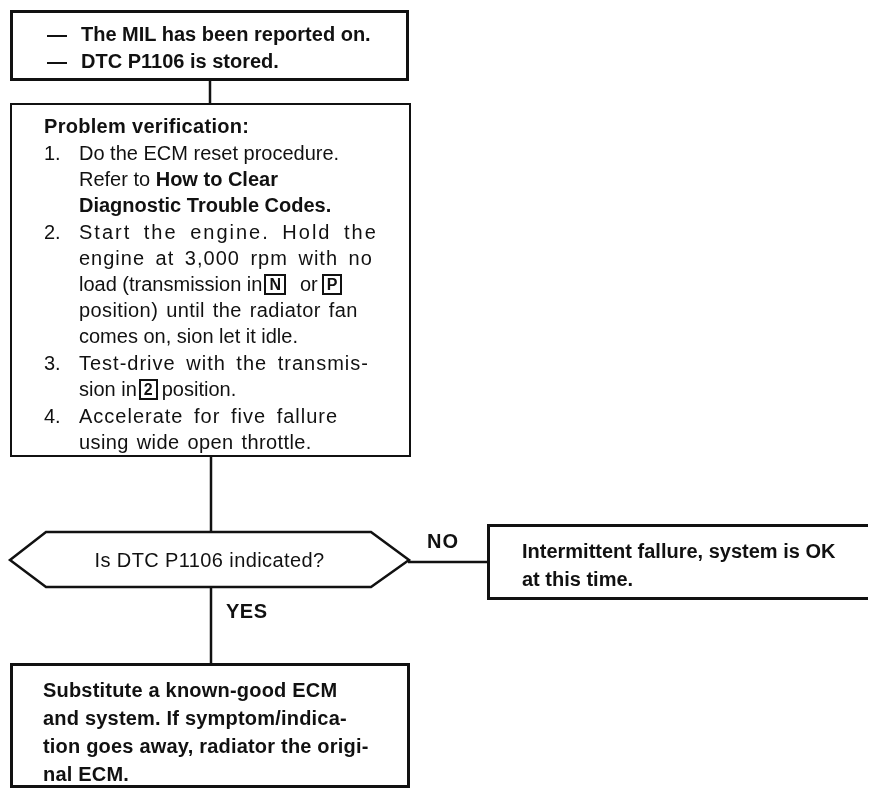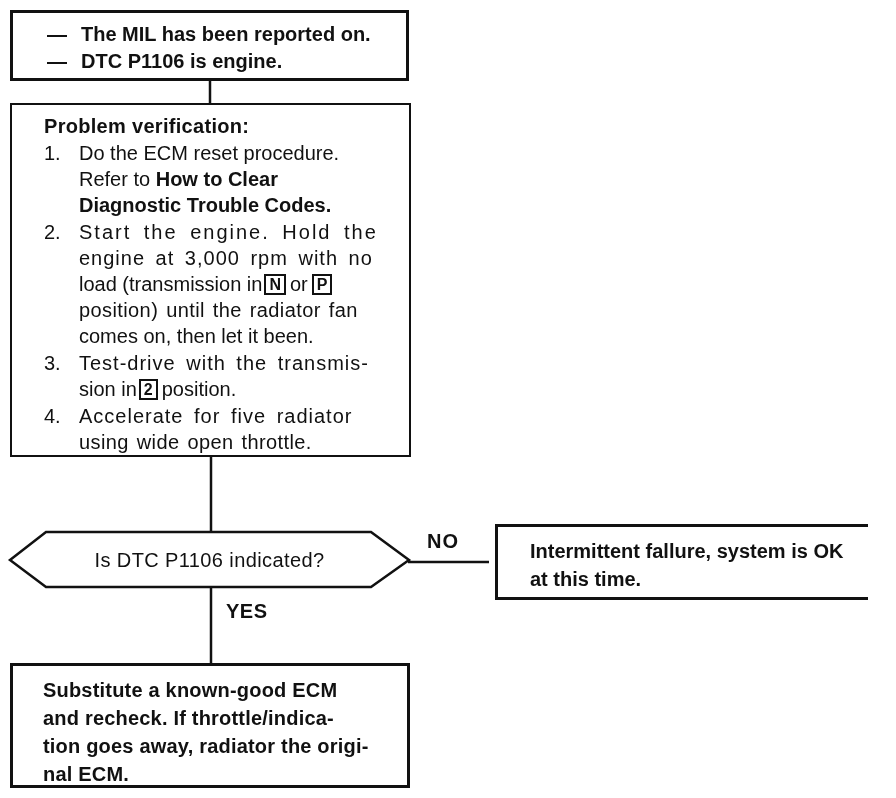--- a/index.html
+++ b/index.html
@@ -30,91 +30,91 @@
   .j2{letter-spacing:1px;word-spacing:4px;}
   .j3{letter-spacing:.4px;word-spacing:2px;}
   
   .decision-label{
     position:absolute;left:10px;top:547px;width:399px;text-align:center;
     font-size:20px;line-height:26px;letter-spacing:.4px;
   }
   .no-label{position:absolute;left:427px;top:530px;font-size:20px;font-weight:bold;letter-spacing:1px;}
   .yes-label{position:absolute;left:226px;top:600px;font-size:20px;font-weight:bold;letter-spacing:.5px;}
   
-  .intermittent-box{left:487px;top:524px;width:401px;height:76px;padding:10px 4px 0 32px;font-weight:bold;line-height:28px;margin-left:8px;}
+  .intermittent-box{left:487px;top:524px;width:401px;height:76px;padding:10px 4px 0 32px;font-weight:bold;line-height:28px;}
   
   .substitute-box{left:10px;top:663px;width:400px;height:125px;padding:10px 4px 9px 30px;font-weight:bold;line-height:28px;letter-spacing:.2px;}
 </style>
 </head>
 <body style="--ink: #111111; --background: #ffffff;">
 
 <div class="canvas">
 
   <svg class="wires" width="896" height="798" viewBox="0 0 896 798">
     <line x1="210" y1="80" x2="210" y2="105" stroke="#111" stroke-width="2.5"></line>
     <line x1="211" y1="455" x2="211" y2="534" stroke="#111" stroke-width="2.5"></line>
     <polygon points="10,560 46,532 371,532 409,560 371,587 46,587" fill="#ffffff" stroke="#111" stroke-width="2.5"></polygon>
     <line x1="211" y1="587" x2="211" y2="665" stroke="#111" stroke-width="2.5"></line>
     <line x1="408" y1="562" x2="489" y2="562" stroke="#111" stroke-width="2.5"></line>
   </svg>
 
   <div class="box start-box">
     <div><span class="dash">—</span><span>The MIL has been reported on.</span></div>
-    <div><span class="dash">—</span><span>DTC P1106 is engine.</span></div>
+    <div><span class="dash">—</span><span>DTC P1106 is stored.</span></div>
   </div>
 
   <div class="box verify-box">
     <div class="v-title">Problem verification:</div>
 
     <div class="step">
       <div class="num">1.</div>
       <div class="stext">
         <div>Do the ECM reset procedure.</div>
         <div><span>Refer to </span><b>How to Clear</b></div>
         <div><b>Diagnostic Trouble Codes.</b></div>
       </div>
     </div>
 
     <div class="step">
       <div class="num">2.</div>
       <div class="stext">
         <div class="j1">Start the engine. Hold the</div>
         <div class="j2">engine at 3,000 rpm with no</div>
-        <div><span>load (transmission in</span><span class="gear">N</span><span style="margin-left: 2px; margin-right: 2px;">or</span><span class="gear">P</span></div>
+        <div><span>load (transmission in</span><span class="gear">N</span><span style="margin-left: 12px; margin-right: 2px;">or</span><span class="gear">P</span></div>
         <div class="j3">position) until the radiator fan</div>
-        <div>comes on, then let it been.</div>
+        <div>comes on, sion let it idle.</div>
       </div>
     </div>
 
     <div class="step">
       <div class="num">3.</div>
       <div class="stext">
         <div class="j2">Test-drive with the transmis-</div>
         <div><span>sion in</span><span class="gear">2</span><span style="margin-left: 2px; margin-right: 12px;">position.</span></div>
       </div>
     </div>
 
     <div class="step">
       <div class="num">4.</div>
       <div class="stext">
-        <div class="j2">Accelerate for five radiator</div>
+        <div class="j2">Accelerate for five fallure</div>
         <div class="j3">using wide open throttle.</div>
       </div>
     </div>
   </div>
 
   <div class="decision-label">Is DTC P1106 indicated?</div>
   <div class="no-label">NO</div>
   <div class="yes-label">YES</div>
 
   <div class="box intermittent-box">
     <div>Intermittent fallure, system is OK</div>
     <div>at this time.</div>
   </div>
 
   <div class="box substitute-box">
     <div>Substitute a known-good ECM</div>
-    <div>and recheck. If throttle/indica-</div>
+    <div>and system. If symptom/indica-</div>
     <div>tion goes away, radiator the origi-</div>
     <div>nal ECM.</div>
   </div>
 
 </div>
 
 </body></html>

